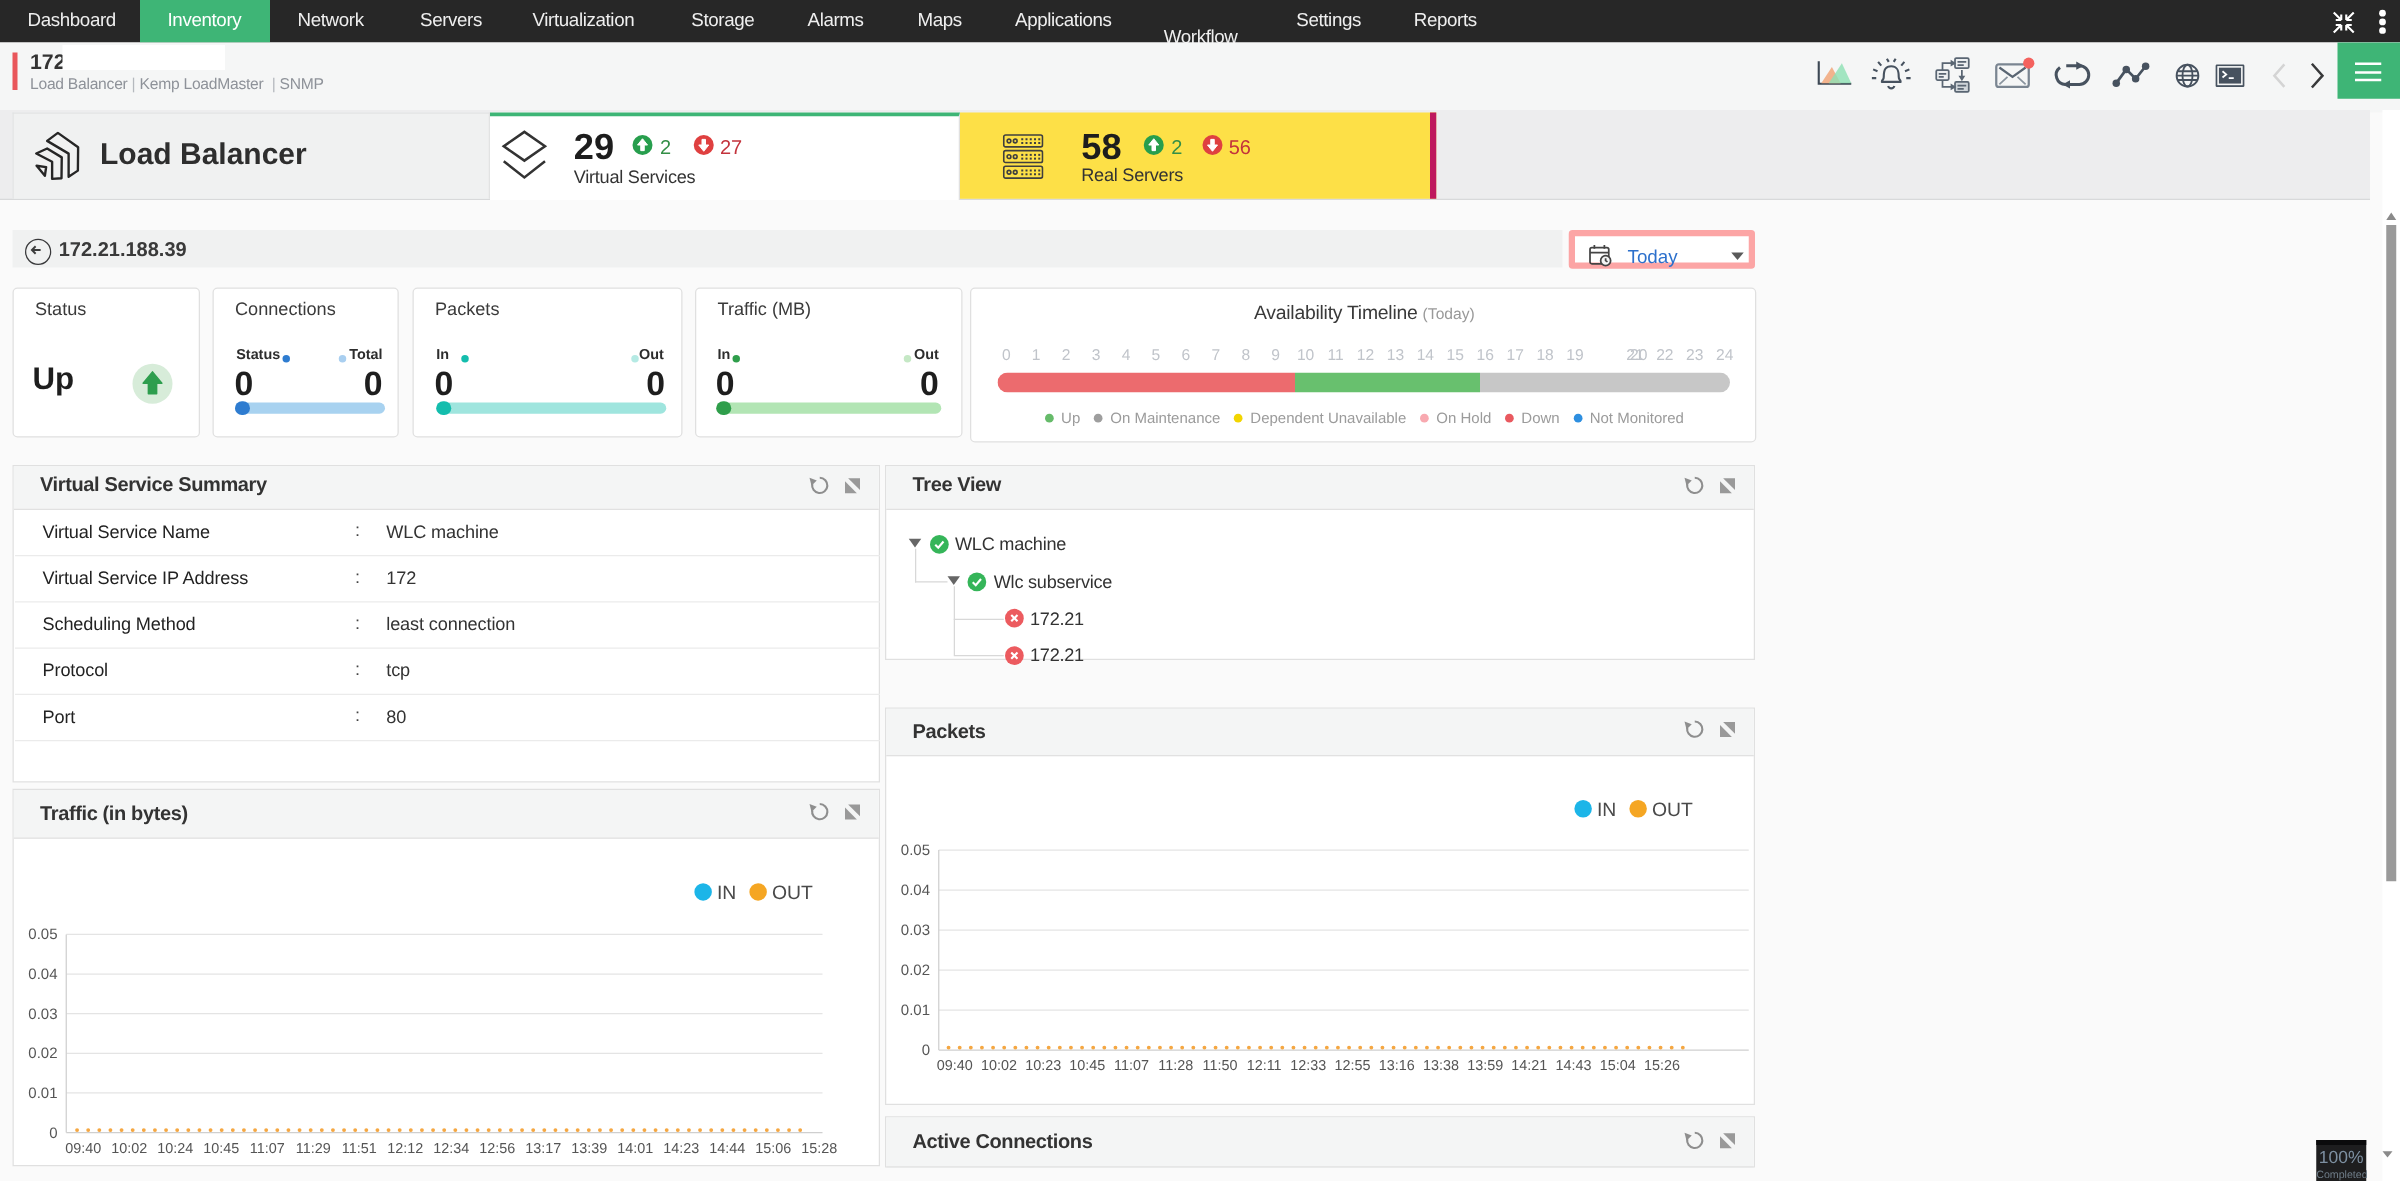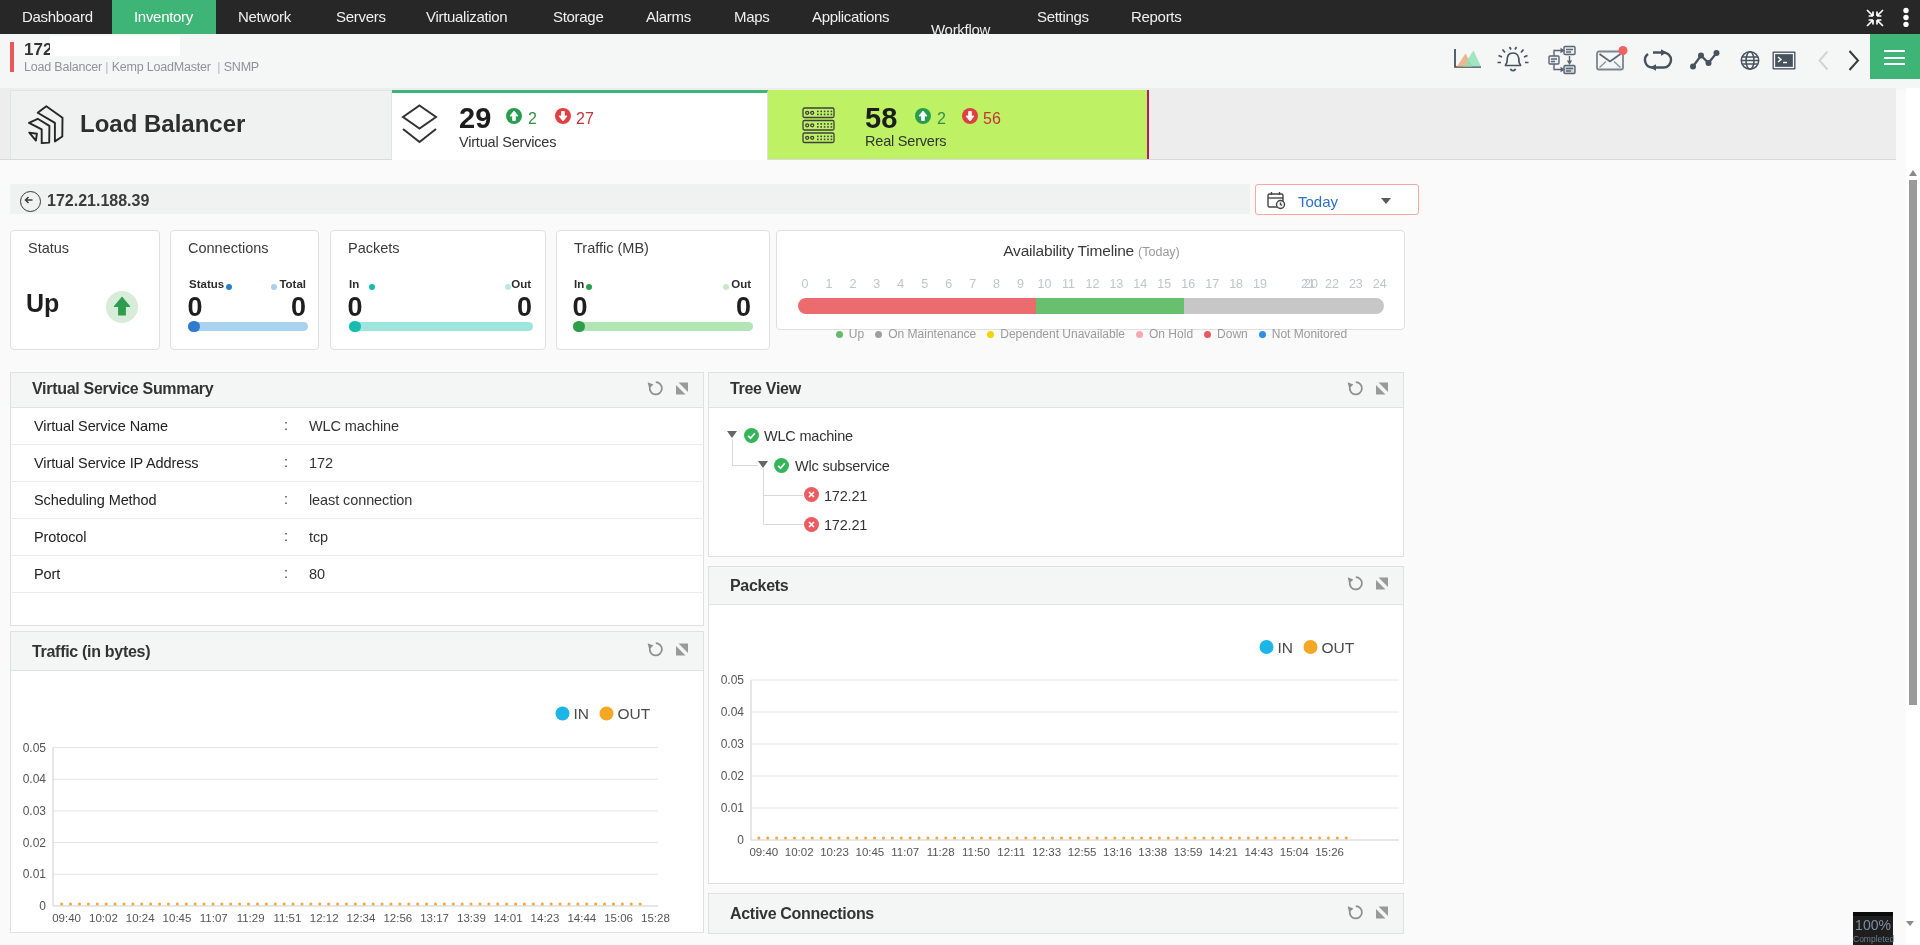--- a/index.html
+++ b/index.html
@@ -20,50 +20,50 @@
 #devsub { position:absolute; left:24px; top:26px; font-size:12.5px; color:#8e9299; letter-spacing:-0.2px; }
 #devsub .sep { color:#b5b9be; }
 #greenbox { position:absolute; left:1870px; top:0; width:50px; height:45px; background:#3eb576; }
 #greenbox div { position:absolute; left:14px; width:21px; height:2px; background:#fff; }
 
 
 #tabstrip { position:absolute; left:0; top:88px; width:1896px; height:72px; background:#ededee; border-bottom:1px solid #d8d9da; }
 #lbbox { position:absolute; left:10px; top:2px; width:382px; height:69px; background:#f0f1f1; border:1px solid #e2e3e3; border-bottom:none; }
 #lbtitle { position:absolute; left:69px; top:19px; font-size:24px; font-weight:bold; color:#2e2e2e; }
 #tab1 { position:absolute; left:392px; top:2px; width:376px; height:70px; background:#ffffff; border-top:3px solid #3eb576; border-right:1px solid #e0e0e0; }
-#tab2 { position:absolute; left:768px; top:2px; width:381px; height:69px; background:#bef264; border-right:2px solid #be185d; }
+#tab2 { position:absolute; left:768px; top:2px; width:381px; height:69px; background:#fde047; border-right:5px solid #be185d; }
 .bignum { font-size:29px; font-weight:bold; color:#1d1d1d; }
 .tablabel { font-size:14.5px; color:#333; letter-spacing:-0.2px; }
 .badge { display:inline-block; width:16px; height:16px; border-radius:50%; position:absolute; }
 .badge.up { background:#279e4d; }
 .badge.down { background:#df4040; }
 .badge svg { position:absolute; left:0; top:0; }
 .bnum { font-size:16px; }
 .bnum.g { color:#348f47; }
 .bnum.r { color:#c3333c; }
 
 
 #iprow { position:absolute; left:10px; top:184px; width:1240px; height:30px; background:#f0f1f1; }
 #ipback { position:absolute; left:10px; top:7px; width:21px; height:21px; border:1.6px solid #38383a; border-radius:50%; }
 #iptext { position:absolute; left:37px; top:8px; font-size:16px; font-weight:bold; color:#3a3a3a; }
-#todaybox { position:absolute; left:1255px; top:184px; width:164px; height:31px; background:#fff; border:1px solid #fca5a5; border-radius:3px; }
+#todaybox { position:absolute; left:1255px; top:184px; width:149px; height:31px; background:#fff; border:5px solid #fca5a5; border-radius:3px; }
 #todaytext { position:absolute; left:42px; top:8px; font-size:15px; color:#2c70cc; }
 #todaycaret { position:absolute; left:125px; top:13px; width:0; height:0; border-left:5px solid transparent; border-right:5px solid transparent; border-top:6px solid #5a5a5a; }
 
 
 .card { position:absolute; top:230px; height:120px; background:#fff; border:1px solid #e0e0e0; border-radius:4px; }
 .cardtitle { position:absolute; left:17px; top:9px; font-size:14.5px; color:#3a3a3a; }
 .klabel { position:absolute; top:47px; font-size:11.5px; font-weight:bold; color:#2d2d2d; }
 .kdot { position:absolute; top:53px; width:6px; height:6px; border-radius:50%; }
 .kzero { position:absolute; top:61px; font-size:27px; font-weight:bold; color:#1e1e1e; }
 .kbar { position:absolute; top:91px; height:9px; border-radius:4.5px; }
 .kcap { position:absolute; top:89.5px; width:11.5px; height:11.5px; border-radius:50%; }
 
 
-#timeline { position:absolute; left:776px; top:230px; width:629px; height:100px; background:#fff; border:1px solid #e0e0e0; border-radius:4px; }
+#timeline { position:absolute; left:776px; top:230px; width:629px; height:124px; background:#fff; border:1px solid #e0e0e0; border-radius:4px; }
 #tl-title { position:absolute; left:0; top:10.5px; width:629px; text-align:center; font-size:15.5px; color:#3a3a3a; letter-spacing:-0.2px; }
 #tl-title span { font-size:12.5px; color:#999; letter-spacing:0; }
 #tl-nums { position:absolute; left:0; top:45.5px; width:629px; height:14px; font-size:12.5px; color:#c0c4ca; }
 #tl-nums span { position:absolute; top:0; transform:translateX(-50%); }
 #tl-bar { position:absolute; left:21px; top:67px; width:586px; height:16px; border-radius:8px; overflow:hidden; }
 #tl-bar .seg { position:absolute; top:0; height:16px; }
 #tl-legend { position:absolute; left:0; top:95.5px; width:629px; text-align:center; font-size:12px; color:#9b9b9b; white-space:nowrap; }
 #tl-legend .d { display:inline-block; width:7px; height:7px; border-radius:50%; margin:0 6px 0 11px; position:relative; top:0px; }
 
 
@@ -433,21 +433,21 @@
       <span class="col">:</span>
       <span class="val">tcp</span>
     </div>
   <div class="vrow" style="top:183px;">
       <span class="lab">Port</span>
       <span class="col">:</span>
       <span class="val">80</span>
     </div>
 </div>
 
-<div class="panel" id="tree" style="left:708px;top:372px;width:696px;height:185px;">
+<div class="panel" id="tree" style="left:708px;top:372px;width:696px;height:156px;">
   <div class="phead">
       <span class="t">Tree View</span>
     <svg class="picons" width="50" height="16" viewBox="0 0 50 16">
         <g transform="translate(8,0)">
           <path d="M8.8 2.2 A6.1 6.1 0 1 1 2.8 7.2" stroke="#8e8e8e" stroke-width="1.7" fill="none"></path>
           <path d="M0.6 2.2 L6.4 4.4 L2.2 8.6 Z" fill="#8e8e8e"></path>
         </g>
         <g fill="#999">
           <path d="M39.5 2.5 L49 2.5 L49 12 Z"></path>
           <path d="M37 5 L37 14.5 L46.5 14.5 Z"></path>

